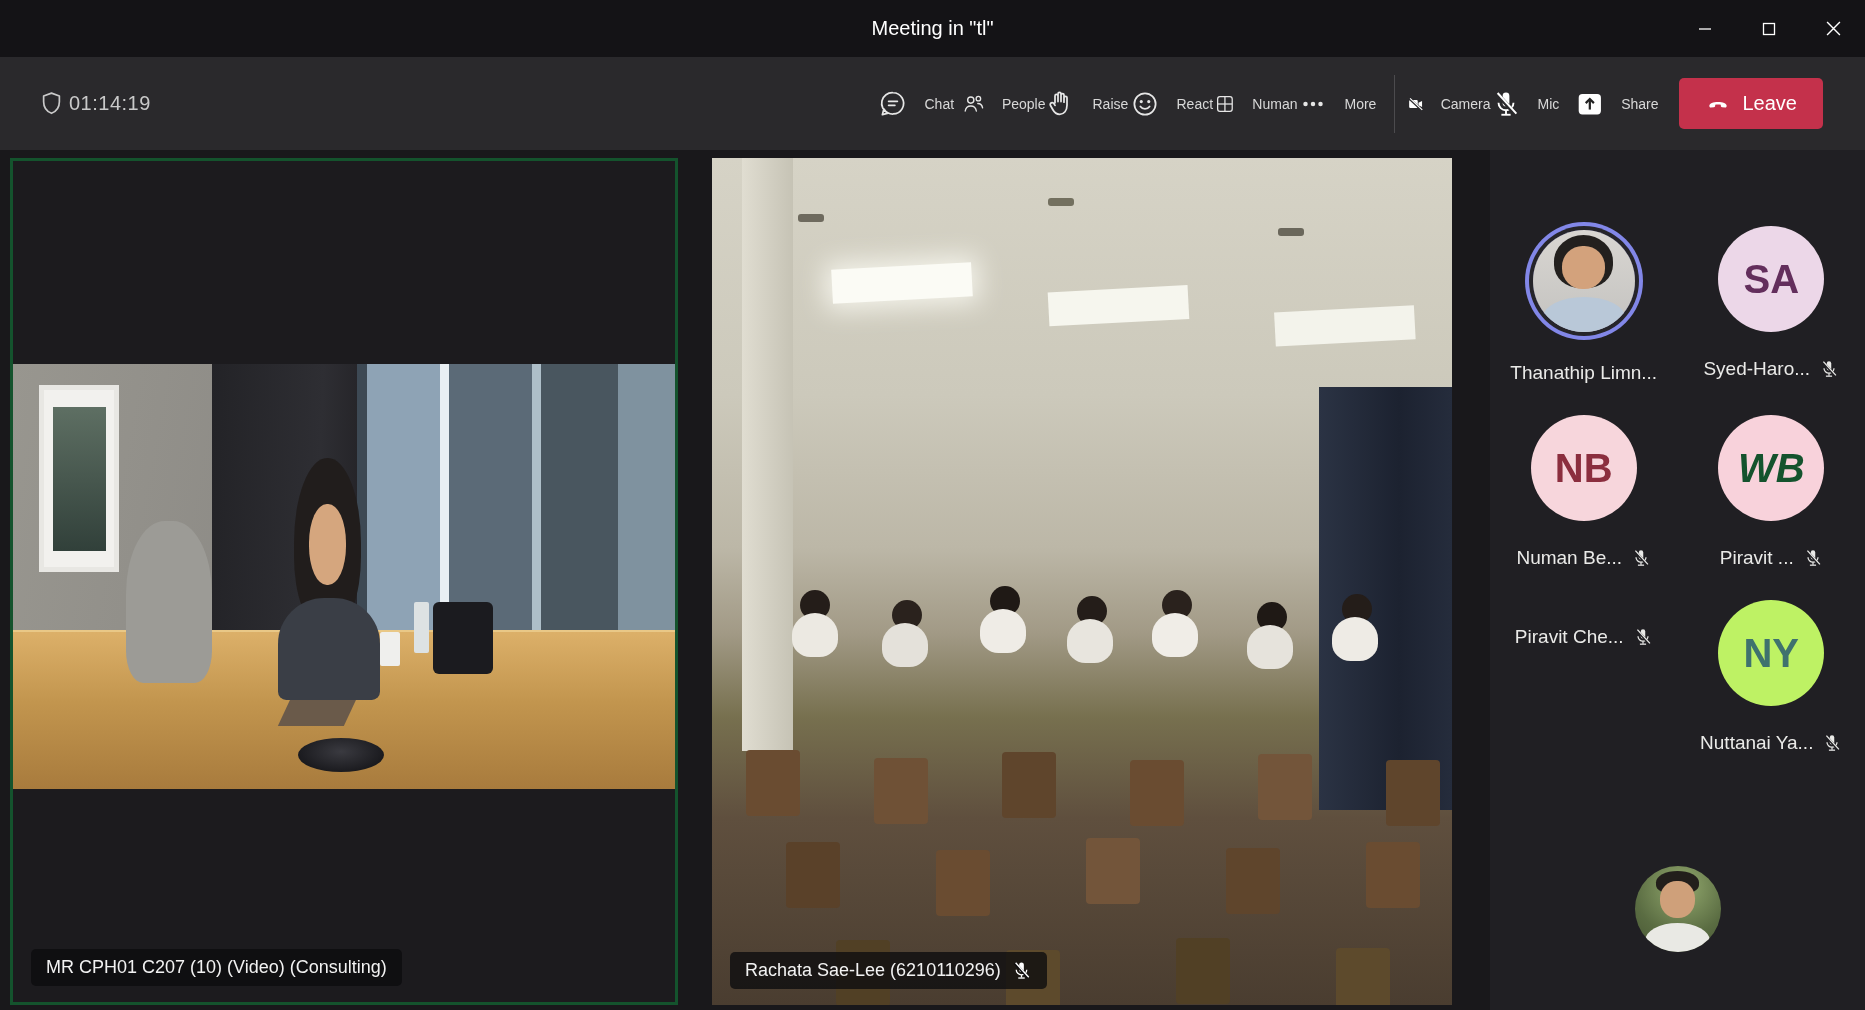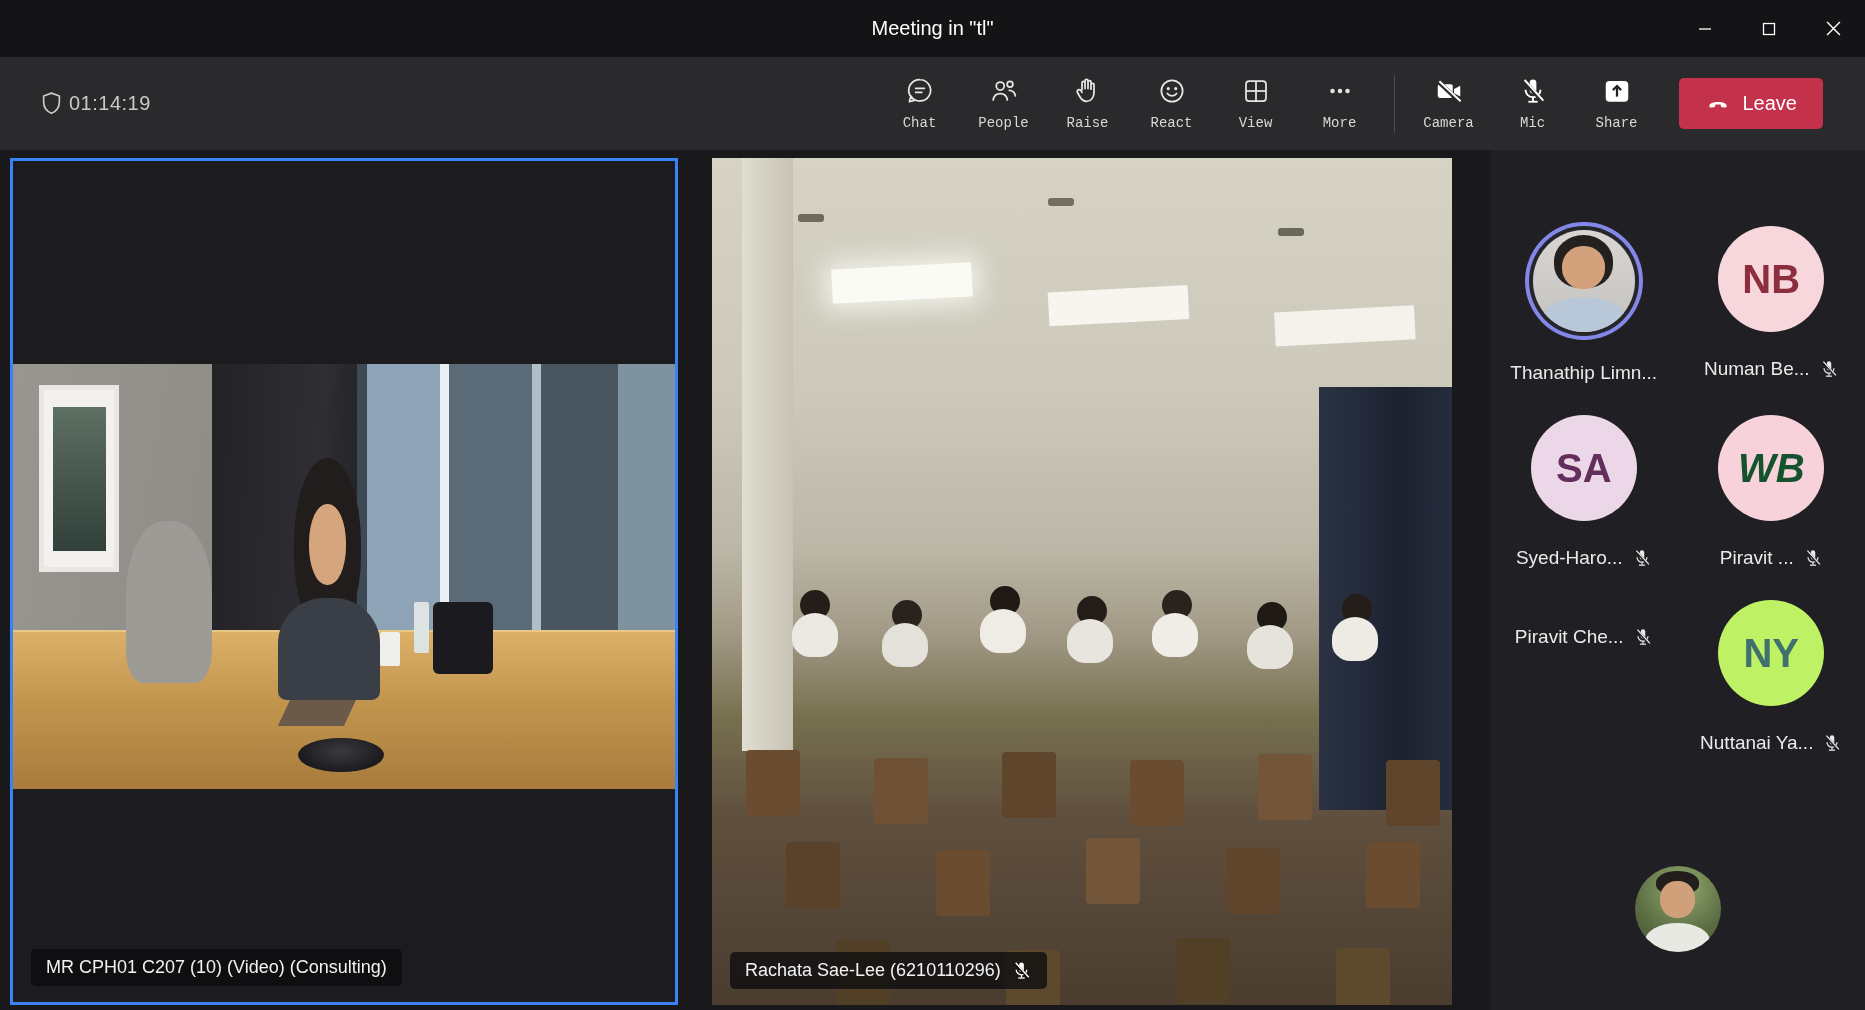--- a/index.html
+++ b/index.html
@@ -11,29 +11,29 @@
   
   .titlebar{height:57px;background:#141316;display:flex;align-items:center;justify-content:center;position:relative;}
   .title{color:#ffffff;font-size:20px;}
   .win-controls{position:absolute;right:0;top:0;height:100%;display:flex;}
   .win-btn{width:64px;height:100%;display:flex;align-items:center;justify-content:center;background:none;border:none;color:#fff;cursor:pointer;padding:0;}
   
   .toolbar{height:93px;background:#2a292c;display:flex;align-items:center;}
   .meeting-info{display:flex;align-items:center;gap:4px;margin-left:38px;color:#c9c9c9;}
   .timer{font-size:20px;letter-spacing:.5px;color:#c9c9c9;}
   .tb-right{margin-left:auto;display:flex;align-items:center;margin-right:42px;}
-  .tb-item{width:84px;display:flex;flex-direction:column;align-items:center;gap:9px;color:#e6e6e6;background:none;border:none;cursor:pointer;padding:0;font-family:Liberation Mono, monospace;}
+  .tb-item{width:84px;display:flex;flex-direction:row;align-items:center;gap:17px;color:#e6e6e6;background:none;border:none;cursor:pointer;padding:0;}
   .tb-item svg{width:30px;height:30px;}
   .tb-label{font-size:14px;color:#d8d8d8;}
   .tb-divider{width:1px;height:58px;background:#4c4b4e;margin:0 12px;}
   .leave-btn{display:flex;align-items:center;gap:12px;background:#c4314b;color:#fff;border:none;border-radius:5px;height:51px;padding:0 26px;font-size:20px;margin-left:20px;cursor:pointer;}
   
   .stage{position:relative;height:860px;background:#19181b;}
   .tile{position:absolute;top:8px;height:847px;background:#1c1b1e;overflow:hidden;}
-  .tile-left{left:10px;width:668px;border:3px solid #3b82f6;box-sizing:border-box;}
+  .tile-left{left:10px;width:668px;border:3px solid #14532d;box-sizing:border-box;}
   .tile-mid{left:712px;width:740px;}
   .label-pill{position:absolute;left:18px;bottom:16px;background:rgba(12,12,14,.78);color:#f2f2f2;font-size:18px;padding:8px 15px;border-radius:5px;display:flex;align-items:center;gap:10px;white-space:nowrap;z-index:5;}
   .label-pill svg{width:21px;height:21px;}
   
   .scene-room{position:absolute;left:0;right:0;top:203px;height:425px;background:linear-gradient(100deg,#98968f 0%,#8d8b86 38%,#7e7d79 60%,#6f6e6b 100%);}
   .room-frame{position:absolute;left:4%;top:5%;width:12%;height:44%;background:#f2f1ee;box-shadow:inset 0 0 0 5px #e8e7e3;}
   .room-frame-art{position:absolute;left:6%;top:10%;width:8%;height:34%;background:linear-gradient(#5e6f63,#31403a);}
   .room-door{position:absolute;left:30%;top:0;width:22%;height:100%;background:linear-gradient(92deg,#232327,#2e2e33 70%,#232226);}
   .room-glass{position:absolute;left:52%;top:0;width:48%;height:100%;
     background:linear-gradient(90deg,#3d4954 0 3%,#8ea3b5 3% 26%,#e9eff3 26% 29%,#5b6a77 29% 55%,#aebfc9 55% 58%,#49565f 58% 82%,#7f929f 82% 100%);}
@@ -143,21 +143,21 @@
         <path d="M8.3 14a4.6 4.6 0 0 0 7.4 0"></path>
       </svg>
       <span class="tb-label">React</span>
     </button>
     <button class="tb-item">
       <svg viewBox="0 0 24 24" fill="none" stroke="#e6e6e6" stroke-width="1.4">
         <rect x="4" y="4" width="16" height="16" rx="2.5"></rect>
           <line x1="12" y1="4" x2="12" y2="20"></line>
           <line x1="4" y1="12" x2="20" y2="12"></line>
       </svg>
-      <span class="tb-label">View</span>
+      <span class="tb-label">Numan</span>
     </button>
     <button class="tb-item">
       <svg viewBox="0 0 24 24">
         <circle cx="6" cy="12" r="1.8" fill="#e6e6e6"></circle>
           <circle cx="12" cy="12" r="1.8" fill="#e6e6e6"></circle>
           <circle cx="18" cy="12" r="1.8" fill="#e6e6e6"></circle>
       </svg>
       <span class="tb-label">More</span>
     </button>
 
@@ -256,38 +256,38 @@
           <div class="pa-hair"></div>
           <div class="pa-face"></div>
           <div class="pa-shirt"></div>
         </div>
         <div class="pname">
           <span>Thanathip Limn...</span>
         </div>
       </div>
 
       <div class="pcell">
+        <div class="avatar" style="background: rgb(236, 215, 232); color: rgb(99, 46, 92);">SA</div>
+        <div class="pname">
+          <span>Syed-Haro...</span>
+          <svg viewBox="0 0 24 24">
+            <rect x="9.3" y="2.8" width="5.4" height="11" rx="2.7" fill="#eaeae8"></rect>
+            <path d="M6 11a6 6 0 0 0 12 0" fill="none" stroke="#eaeae8" stroke-width="1.5"></path>
+            <line x1="12" y1="17" x2="12" y2="20" stroke="#eaeae8" stroke-width="1.5"></line>
+            <line x1="8.3" y1="20.6" x2="15.7" y2="20.6" stroke="#eaeae8" stroke-width="1.5"></line>
+            <line x1="4.5" y1="3.5" x2="19.5" y2="20" stroke="#201f23" stroke-width="3.2"></line>
+            <line x1="5.3" y1="3.2" x2="20.3" y2="19.7" stroke="#eaeae8" stroke-width="1.6"></line>
+          </svg>
+        </div>
+      </div>
+
+      <div class="pcell">
         <div class="avatar" style="background: rgb(247, 214, 220); color: rgb(139, 46, 62);">NB</div>
         <div class="pname">
           <span>Numan Be...</span>
-          <svg viewBox="0 0 24 24">
-            <rect x="9.3" y="2.8" width="5.4" height="11" rx="2.7" fill="#eaeae8"></rect>
-            <path d="M6 11a6 6 0 0 0 12 0" fill="none" stroke="#eaeae8" stroke-width="1.5"></path>
-            <line x1="12" y1="17" x2="12" y2="20" stroke="#eaeae8" stroke-width="1.5"></line>
-            <line x1="8.3" y1="20.6" x2="15.7" y2="20.6" stroke="#eaeae8" stroke-width="1.5"></line>
-            <line x1="4.5" y1="3.5" x2="19.5" y2="20" stroke="#201f23" stroke-width="3.2"></line>
-            <line x1="5.3" y1="3.2" x2="20.3" y2="19.7" stroke="#eaeae8" stroke-width="1.6"></line>
-          </svg>
-        </div>
-      </div>
-
-      <div class="pcell">
-        <div class="avatar" style="background: rgb(236, 215, 232); color: rgb(99, 46, 92);">SA</div>
-        <div class="pname">
-          <span>Syed-Haro...</span>
           <svg viewBox="0 0 24 24">
             <rect x="9.3" y="2.8" width="5.4" height="11" rx="2.7" fill="#eaeae8"></rect>
             <path d="M6 11a6 6 0 0 0 12 0" fill="none" stroke="#eaeae8" stroke-width="1.5"></path>
             <line x1="12" y1="17" x2="12" y2="20" stroke="#eaeae8" stroke-width="1.5"></line>
             <line x1="8.3" y1="20.6" x2="15.7" y2="20.6" stroke="#eaeae8" stroke-width="1.5"></line>
             <line x1="4.5" y1="3.5" x2="19.5" y2="20" stroke="#201f23" stroke-width="3.2"></line>
             <line x1="5.3" y1="3.2" x2="20.3" y2="19.7" stroke="#eaeae8" stroke-width="1.6"></line>
           </svg>
         </div>
       </div>

